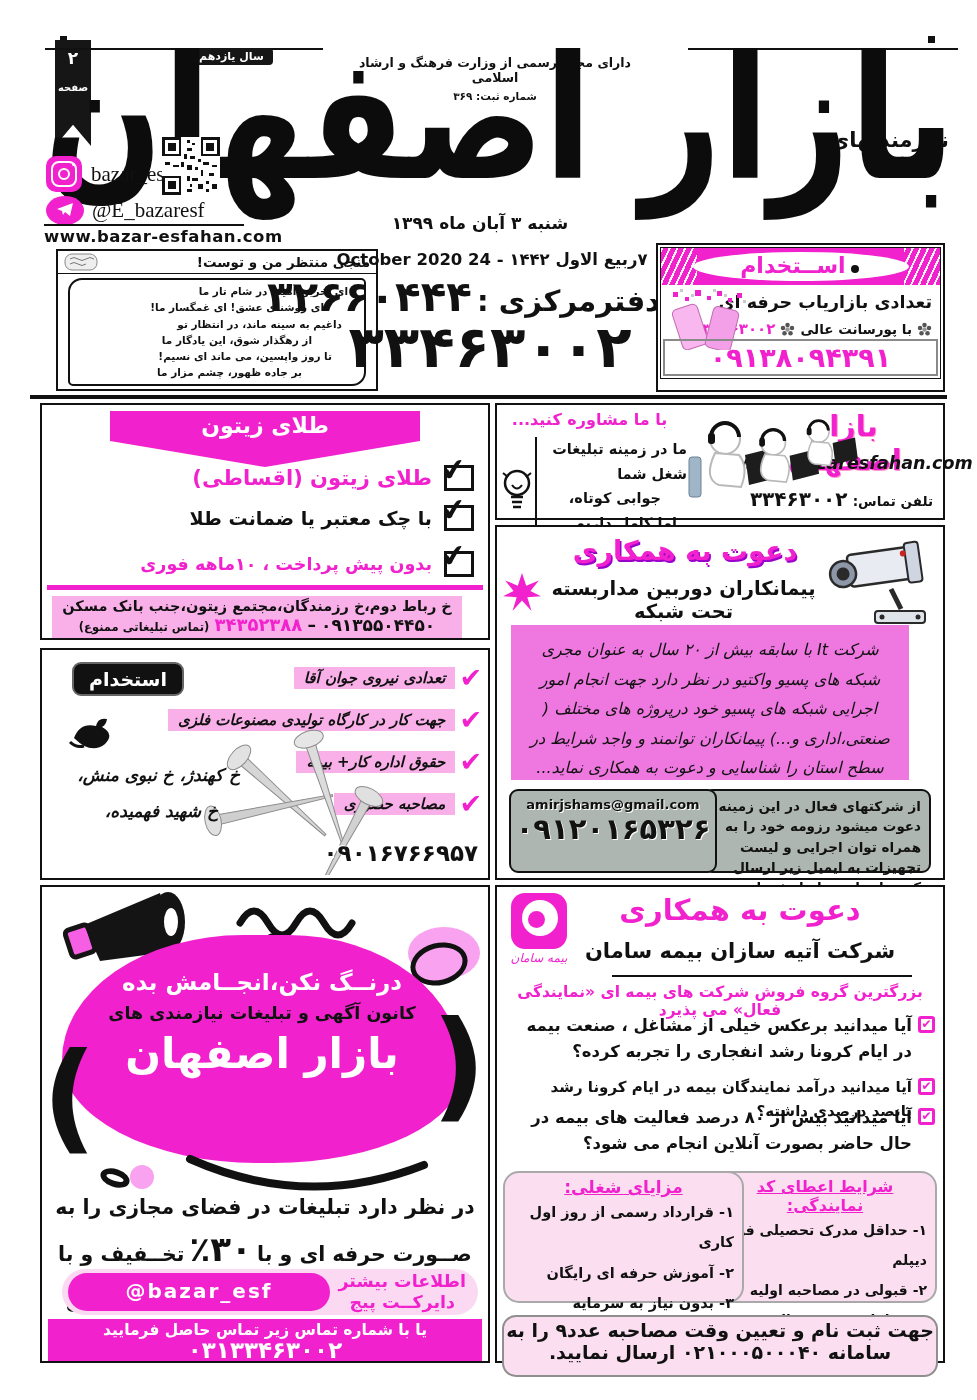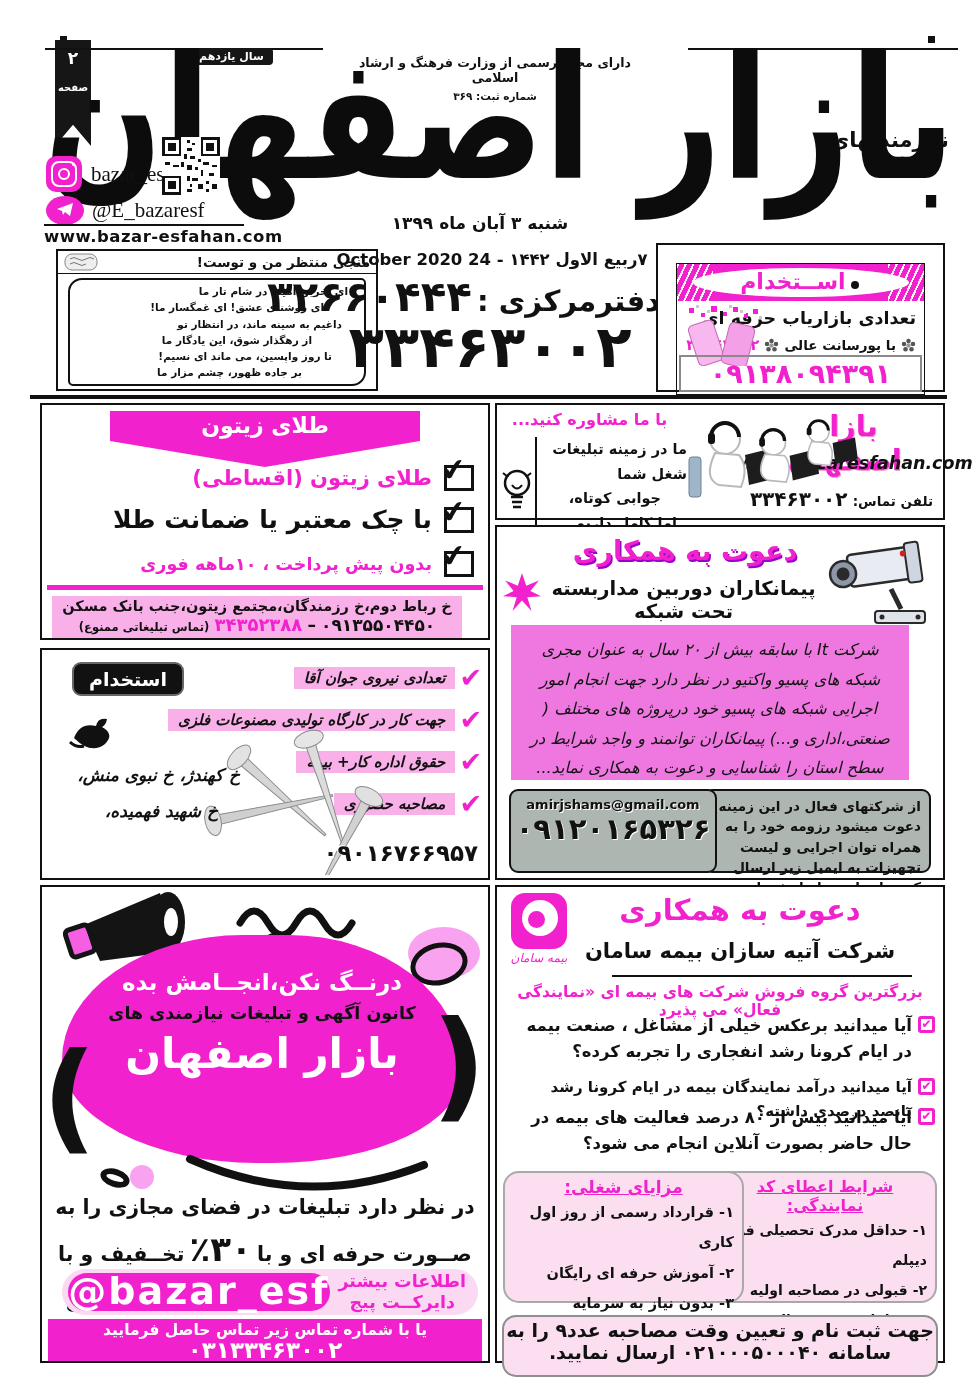--- a/index.html
+++ b/index.html
@@ -128,21 +128,21 @@
   </div>
 
   <div class="abs rtl b ctr" style="left:330px;top:250px;width:324px;font-size:16.5px">۷ربیع الاول ۱۴۴۲ - 24 October 2020</div>
   <div class="abs rtl ctr" style="left:320px;top:272px;width:340px;white-space:nowrap">
     <span class="b" style="font-size:29px">دفترمرکزی :</span>
     <span class="b" style="font-size:42px">۳۲۶۶۰۴۴۴</span>
   </div>
   <div class="abs ctr b" style="left:315px;top:316px;width:350px;font-size:58px;letter-spacing:3px;line-height:1.1">۳۳۴۶۳۰۰۲</div>
 
   <div class="box" style="left:656px;top:243px;width:289px;height:149px;border-width:2.5px">
-    <div style="position:relative;margin:18px;border:1px solid #111;height:132px">
+    <div style="position:relative;margin:2px;border:1px solid #111;height:132px">
       <div style="position:relative;height:37px;background:var(--mag);overflow:hidden">
         <span class="hatch" style="left:0"></span>
           <span class="hatch" style="right:0"></span>
         <div style="position:absolute;left:50%;top:4px;transform:translateX(-50%);width:216px;height:29px;background:#fff;border-radius:50%;text-align:center;line-height:27px">
           <span class="rtl b mag" style="font-size:22px">اســتخدام</span>
           <span style="display:inline-block;width:8px;height:8px;background:#111;border-radius:50%;margin-right:2px"></span>
         </div>
       </div>
       <div class="rtl b" style="position:absolute;right:8px;top:44px;font-size:17.5px">تعدادی بازاریاب حرفه ای</div>
       <div class="rtl" style="position:absolute;right:8px;top:72px;display:flex;align-items:center;gap:5px">
@@ -208,21 +208,21 @@
     <div class="abs rtl" style="right:14px;top:60px;display:flex;align-items:center;gap:12px">
       <span style="position:relative;width:30px;height:26px;border:3px solid #111;background:#fff;flex:0 0 auto">
         <span class="abs" style="font-size:30px;top:-16px;left:-6px;transform:rotate(-8deg)">✔</span>
       </span>
       <span class="b mag" style="font-size:21px">طلای زیتون (اقساطی)</span>
     </div>
     <div class="abs rtl" style="right:14px;top:100px;display:flex;align-items:center;gap:12px">
       <span style="position:relative;width:30px;height:26px;border:3px solid #111;background:#fff;flex:0 0 auto">
         <span class="abs" style="font-size:30px;top:-16px;left:-6px;transform:rotate(-8deg)">✔</span>
       </span>
-      <span class="b" style="font-size:25px">با چک معتبر یا ضمانت طلا</span>
+      <span class="b" style="font-size:19px">با چک معتبر یا ضمانت طلا</span>
     </div>
     <div class="abs rtl" style="right:14px;top:146px;display:flex;align-items:center;gap:12px">
       <span style="position:relative;width:30px;height:26px;border:3px solid #111;background:#fff;flex:0 0 auto">
         <span class="abs" style="font-size:30px;top:-16px;left:-6px;transform:rotate(-8deg)">✔</span>
       </span>
       <span class="b mag" style="font-size:17.5px">بدون پیش پرداخت ، ۱۰ماهه فوری</span>
     </div>
 
     <div class="abs" style="left:5px;right:5px;top:180px;height:5px;background:var(--mag)"></div>
     <div class="abs ctr" style="left:10px;right:26px;top:191px;height:42px;background:var(--pink);padding-top:2px">
@@ -398,21 +398,21 @@
       </div>
       <div class="b" style="font-size:20.5px;margin-top:12px">انجام دهد،با ما در بازار اصفهان دیده شوید</div>
     </div>
 
     <div class="abs" style="left:20px;right:10px;top:382px;height:46px;background:#fbd9f2;border-radius:26px">
       <div class="rtl b mag" style="position:absolute;right:12px;top:2px;text-align:center;font-size:17.5px;line-height:1.2">
         <div>اطلاعات بیشتر</div>
         <div>دایرکــت پیج</div>
       </div>
       <div class="abs ctr" style="left:6px;top:4px;width:262px;height:38px;background:var(--mag);border-radius:20px;line-height:36px">
-        <span class="b" style="color:#fff;font-size:38px;letter-spacing:2px">@bazar_esf</span>
+        <span class="b" style="color:#fff;font-size:20px;letter-spacing:2px">@bazar_esf</span>
       </div>
     </div>
 
     <div class="abs ctr" style="left:6px;right:6px;top:432px;height:42px;background:var(--mag);color:#fff;padding-top:2px">
       <div class="rtl b" style="font-size:15.5px">یا با شماره تماس زیر تماس حاصل فرمایید</div>
       <div class="b" style="font-size:23px;letter-spacing:10px;line-height:1">۰۳۱۳۳۴۶۳۰۰۲</div>
     </div>
   </div>
 
   <div class="box" style="left:495px;top:885px;width:450px;height:478px">

